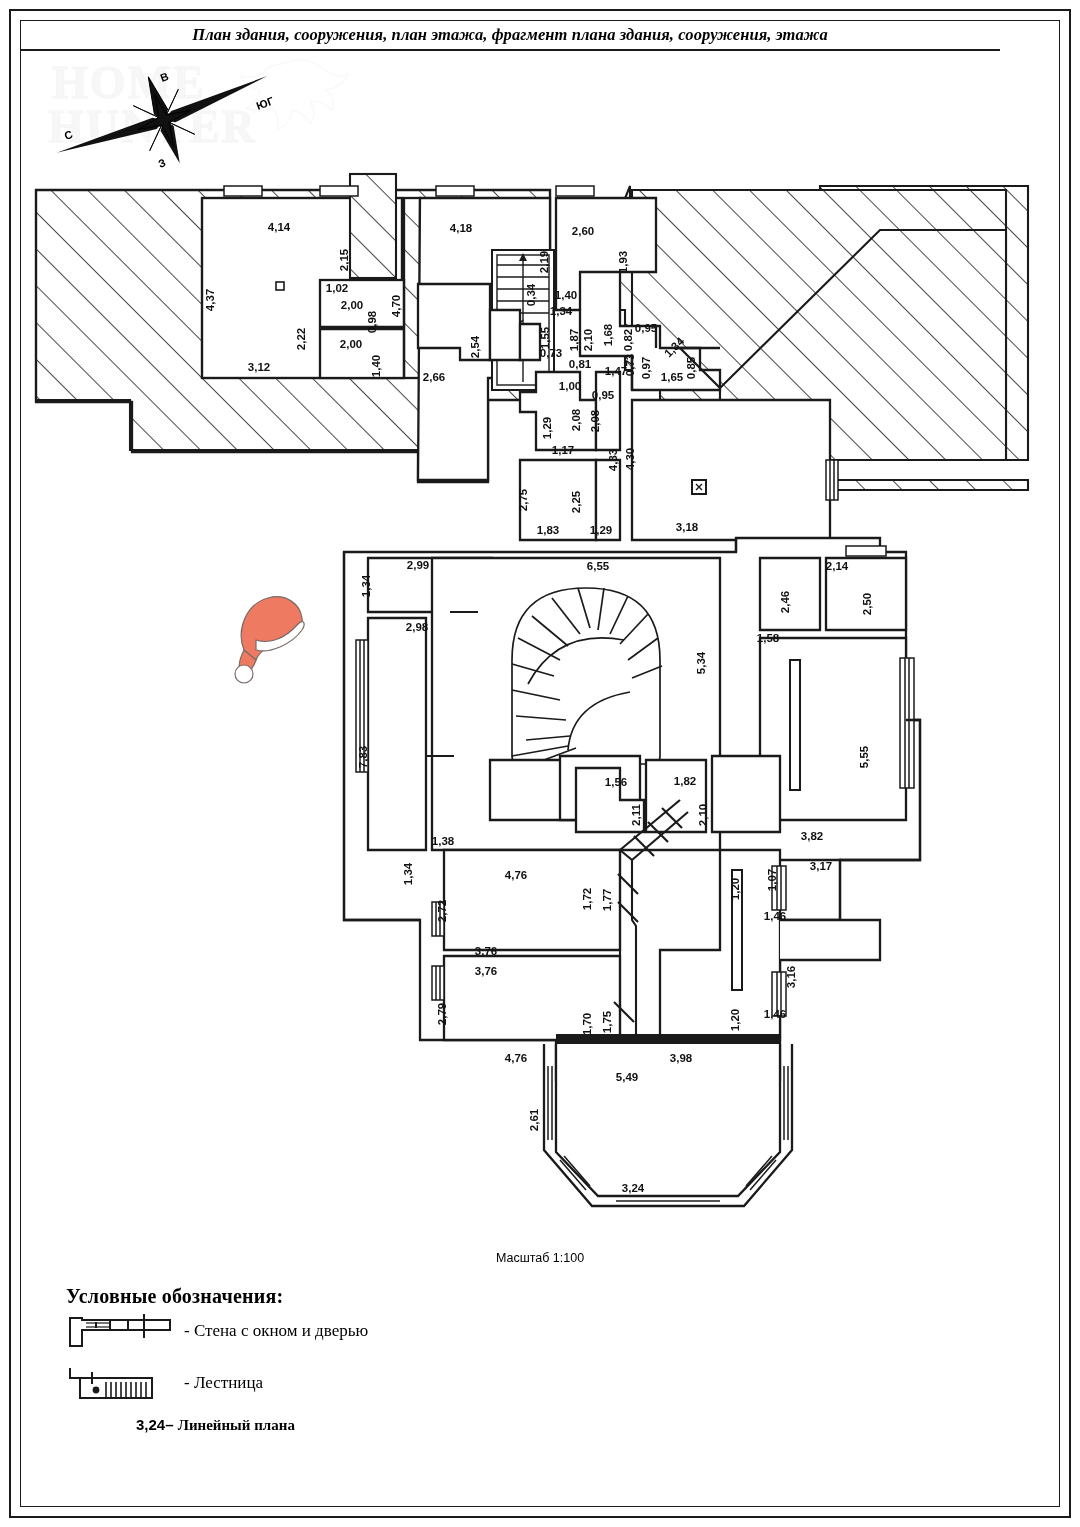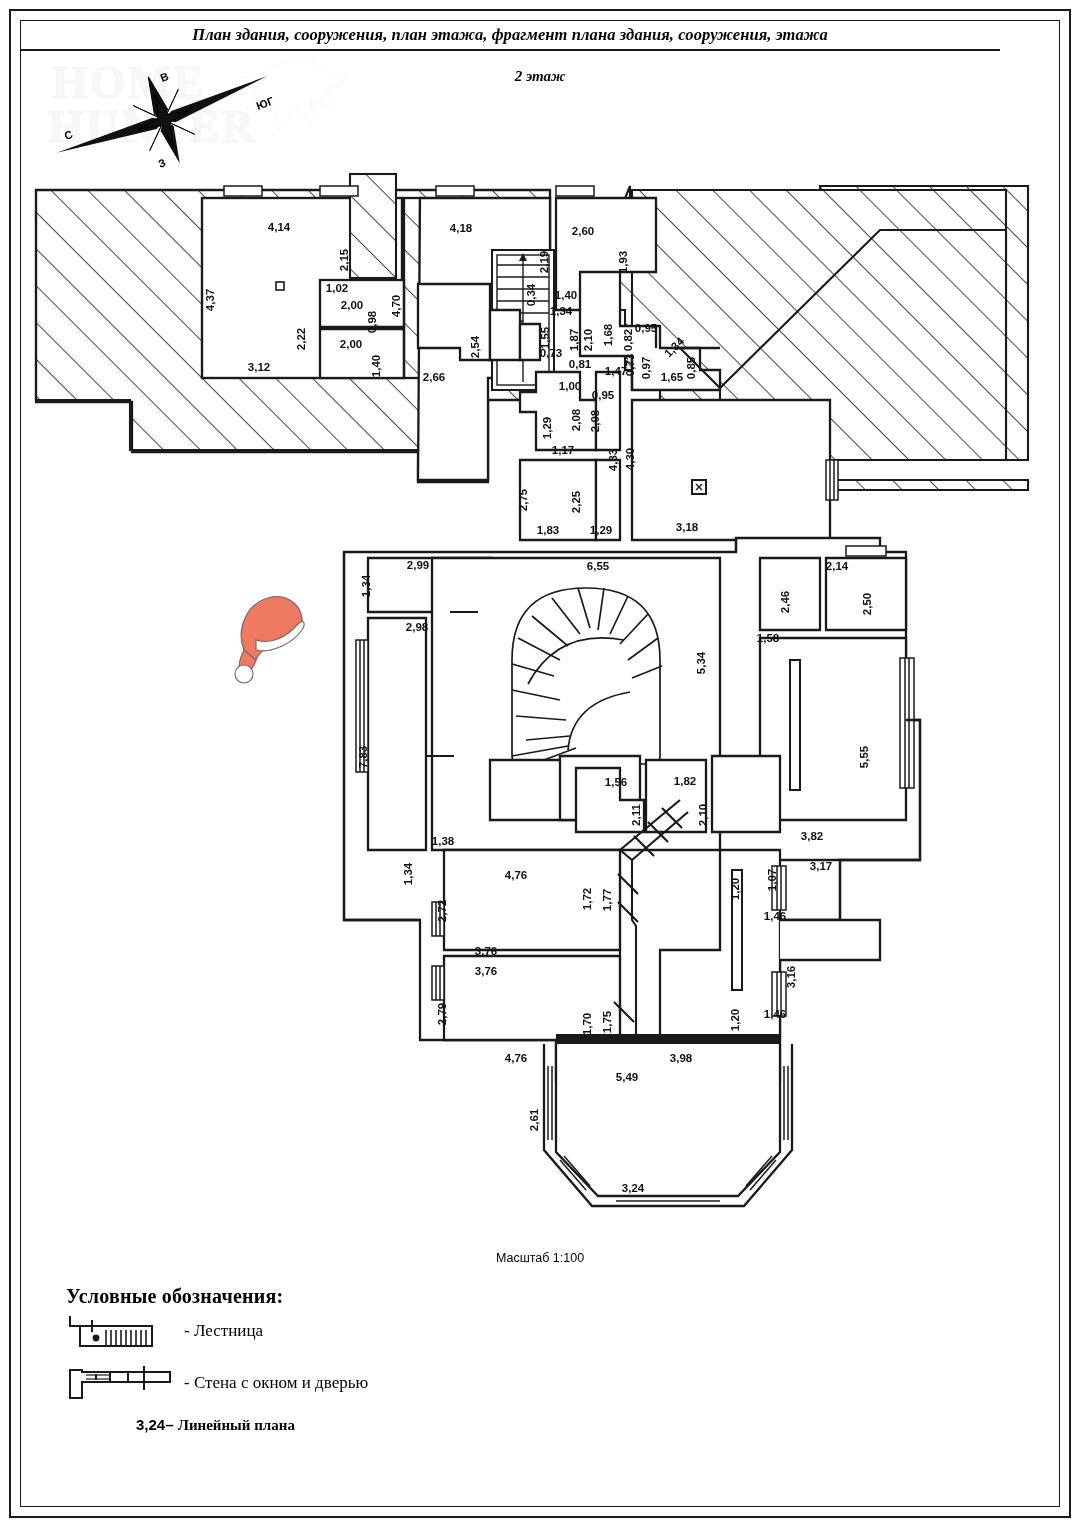--- a/index.html
+++ b/index.html
@@ -58,21 +58,20 @@
 <body>
 
 <div id="page">
 
   <div class="frame-outer"></div>
   <div class="frame-inner"></div>
 
   <div class="title-bar">
     <span>План здания, сооружения, план этажа, фрагмент плана здания, сооружения, этажа</span>
   </div>
-  <div class="subtitle">2 этаж</div>
 
   <div class="watermark">
     <div class="wm-text wm-home">HOME</div>
     <div class="wm-text wm-hunter">HUNTER</div>
     <svg width="330" height="130" style="position:absolute;left:0;top:0;">
       <path d="M236 14 q22 -10 40 4 q16 12 26 6 q-6 14 -22 16 q10 8 6 20 q-10 -10 -22 -8
                q8 12 0 22 q-6 -12 -18 -14 q-2 14 -14 20 q2 -14 -6 -22 q-14 6 -26 0
                q12 -6 14 -18 q-14 -2 -20 -14 q14 4 24 -4 q6 -8 18 -8z" fill="none" stroke="#ececec" stroke-width="1.4"></path>
     </svg>
   </div>
@@ -401,54 +400,54 @@
   </svg>
 
   <div class="scale-label">Масштаб 1:100</div>
 
   <div class="legend">
     <div class="legend-title">Условные обозначения:</div>
 
     <div class="legend-row">
       <svg class="legend-sym" viewBox="0 0 110 38">
         <g stroke="#1a1a1a" fill="none" stroke-width="2">
+          <path d="M4 6 L4 34 L16 34 L16 18 L104 18 L104 8 L16 8 L16 6 Z" fill="#fff"></path>
+          <line x1="30" y1="10" x2="30" y2="16"></line>
+          <line x1="44" y1="8" x2="44" y2="18"></line>
+          <line x1="62" y1="8" x2="62" y2="18"></line>
+          <line x1="78" y1="2" x2="78" y2="26"></line>
+          <line x1="20" y1="11" x2="44" y2="11" stroke-width="1.2"></line>
+          <line x1="20" y1="15" x2="44" y2="15" stroke-width="1.2"></line>
+        </g>
+      </svg>
+      <span class="legend-txt">- Стена с окном и дверью</span>
+    </div>
+
+    <div class="legend-row">
+      <svg class="legend-sym" viewBox="0 0 110 38">
+        <g stroke="#1a1a1a" fill="none" stroke-width="2">
           <path d="M4 4 L4 14 L14 14 L14 34 L86 34 L86 14 L4 14" fill="#fff"></path>
           <line x1="14" y1="14" x2="86" y2="14"></line>
           <line x1="26" y1="8" x2="26" y2="20"></line>
           <circle cx="30" cy="26" r="2.4" fill="#1a1a1a"></circle>
           <g stroke-width="1.6">
             <line x1="40" y1="18" x2="40" y2="33"></line>
               <line x1="45" y1="18" x2="45" y2="33"></line>
             <line x1="50" y1="18" x2="50" y2="33"></line>
               <line x1="55" y1="18" x2="55" y2="33"></line>
             <line x1="60" y1="18" x2="60" y2="33"></line>
               <line x1="65" y1="18" x2="65" y2="33"></line>
             <line x1="70" y1="18" x2="70" y2="33"></line>
               <line x1="75" y1="18" x2="75" y2="33"></line>
             <line x1="80" y1="18" x2="80" y2="33"></line>
           </g>
         </g>
       </svg>
       <span class="legend-txt">- Лестница</span>
     </div>
 
-    <div class="legend-row">
-      <svg class="legend-sym" viewBox="0 0 110 38">
-        <g stroke="#1a1a1a" fill="none" stroke-width="2">
-          <path d="M4 6 L4 34 L16 34 L16 18 L104 18 L104 8 L16 8 L16 6 Z" fill="#fff"></path>
-          <line x1="30" y1="10" x2="30" y2="16"></line>
-          <line x1="44" y1="8" x2="44" y2="18"></line>
-          <line x1="62" y1="8" x2="62" y2="18"></line>
-          <line x1="78" y1="2" x2="78" y2="26"></line>
-          <line x1="20" y1="11" x2="44" y2="11" stroke-width="1.2"></line>
-          <line x1="20" y1="15" x2="44" y2="15" stroke-width="1.2"></line>
-        </g>
-      </svg>
-      <span class="legend-txt">- Стена с окном и дверью</span>
-    </div>
-
     <div class="legend-dim">
       <span>3,24</span><span>–</span>
       <span class="lbl">Линейный  плана</span>
     </div>
   </div>
 
 </div>
 
 </body></html>

